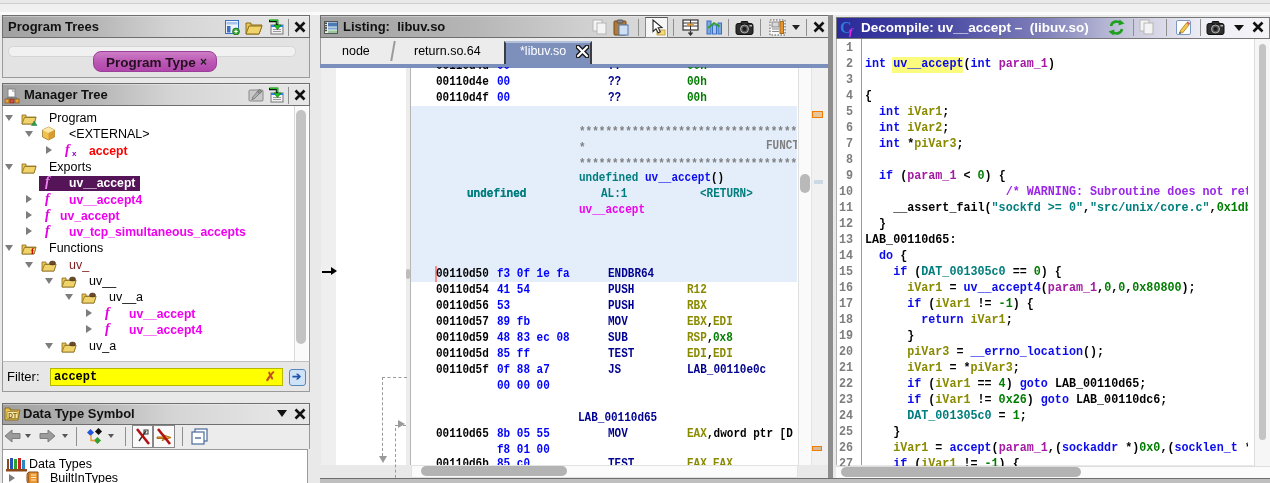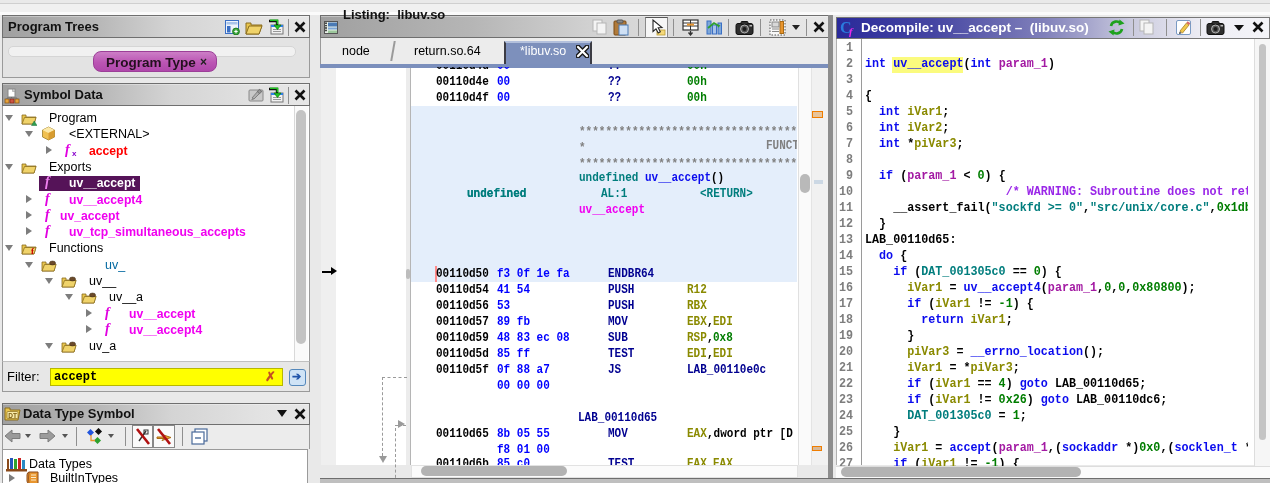--- a/index.html
+++ b/index.html
@@ -44,21 +44,21 @@
 <div class="abs hdr" style="left:2px;top:15px;width:308px;height:23px;"></div>
 <div class="abs hdrtitle" style="left:8px;top:19px;">Program Trees</div>
 <div id="pt-icons"></div>
 <div class="abs" style="left:2px;top:38px;width:308px;height:40px;background:#e3e3e3;border:1px solid #9a9a9a;border-top:none;"></div>
 <div class="abs" style="left:8px;top:46px;width:288px;height:11px;background:#f1f1f1;border:1px solid #d5d5d5;border-radius:5px;"></div>
 <div class="abs" style="left:93px;top:51px;width:124px;height:21px;border-radius:8px;background:linear-gradient(180deg,#cc7ec6 0%,#bb55b4 55%,#b048ab 100%);border:1px solid #9c3f98;"></div>
 <div class="abs" style="left:106px;top:54.5px;font-size:13.5px;font-weight:bold;color:#24101f;">Program Type</div>
 <div class="abs" style="left:200px;top:55px;font-size:12px;font-weight:bold;color:#222;">×</div>
 
 <div class="abs hdr" style="left:2px;top:83px;width:308px;height:23px;"></div>
-<div class="abs hdrtitle" style="left:24px;top:87px;">Symbol Data</div>
+<div class="abs hdrtitle" style="left:24px;top:87px;">Manager Tree</div>
 <div id="st-icons"></div>
 <div class="abs" style="left:2px;top:106px;width:308px;height:255px;background:#fff;border-left:1px solid #9a9a9a;border-right:1px solid #9a9a9a;"></div>
 
 <div class="abs" style="left:5px;top:115px;width:0;height:0;border-top:6px solid #7d7d7d;border-left:4.5px solid transparent;border-right:4.5px solid transparent;"></div>
 <svg class="abs" style="left:21px;top:111px" width="16" height="15" viewBox="0 0 16 15">
     <path d="M1 4 L1 13 L13 13 L15 6 L5 6 L5 4 Z" fill="#e8c54d" stroke="#8a6d1f" stroke-width="0.8"></path>
     <path d="M1 13 L3.5 6.5 L15 6.5 L13 13 Z" fill="#f0d36a" stroke="#8a6d1f" stroke-width="0.8"></path>
     <polygon points="10.5,14.5 16,14.5 13.2,10" fill="#2e9e50" stroke="#1c7038" stroke-width="0.5"></polygon>
   </svg>
 <div class="abs" style="left:49px;top:111px;font-size:12.5px;color:#000;line-height:15px;">Program</div>
@@ -97,21 +97,21 @@
     <path d="M1 13 L3.5 6.5 L15 6.5 L13 13 Z" fill="#f0d36a" stroke="#8a6d1f" stroke-width="0.8"></path>
     <text x="10" y="13" font-size="9" font-weight="bold" fill="#cc0000" font-family="Liberation Serif">f</text>
   </svg>
 <div class="abs" style="left:49px;top:241.4px;font-size:12.5px;color:#000;line-height:15px;">Functions</div>
 <div class="abs" style="left:25px;top:261.70000000000005px;width:0;height:0;border-top:6px solid #7d7d7d;border-left:4.5px solid transparent;border-right:4.5px solid transparent;"></div>
 <svg class="abs" style="left:41px;top:257.70000000000005px" width="16" height="15" viewBox="0 0 16 15">
     <path d="M1 4 L1 13 L13 13 L15 6 L5 6 L5 4 Z" fill="#e8c54d" stroke="#8a6d1f" stroke-width="0.8"></path>
     <path d="M1 13 L3.5 6.5 L15 6.5 L13 13 Z" fill="#f0d36a" stroke="#8a6d1f" stroke-width="0.8"></path>
     <ellipse cx="11.5" cy="5" rx="3" ry="2" fill="#6b4a2a" stroke="#3f2a12" stroke-width="0.5"></ellipse>
   </svg>
-<div class="abs" style="left:69px;top:257.70000000000005px;font-size:12.5px;color:#0369a1;line-height:15px;margin-left:36px;">uv_</div>
+<div class="abs" style="left:69px;top:257.70000000000005px;font-size:12.5px;color:#7f1d1d;line-height:15px;">uv_</div>
 <div class="abs" style="left:45px;top:278px;width:0;height:0;border-top:6px solid #7d7d7d;border-left:4.5px solid transparent;border-right:4.5px solid transparent;"></div>
 <svg class="abs" style="left:61px;top:274px" width="16" height="15" viewBox="0 0 16 15">
     <path d="M1 4 L1 13 L13 13 L15 6 L5 6 L5 4 Z" fill="#e8c54d" stroke="#8a6d1f" stroke-width="0.8"></path>
     <path d="M1 13 L3.5 6.5 L15 6.5 L13 13 Z" fill="#f0d36a" stroke="#8a6d1f" stroke-width="0.8"></path>
     <ellipse cx="11.5" cy="5" rx="3" ry="2" fill="#6b4a2a" stroke="#3f2a12" stroke-width="0.5"></ellipse>
   </svg>
 <div class="abs" style="left:89px;top:274px;font-size:12.5px;color:#000;line-height:15px;">uv__</div>
 <div class="abs" style="left:65px;top:294.3px;width:0;height:0;border-top:6px solid #7d7d7d;border-left:4.5px solid transparent;border-right:4.5px solid transparent;"></div>
 <svg class="abs" style="left:81px;top:290.3px" width="16" height="15" viewBox="0 0 16 15">
     <path d="M1 4 L1 13 L13 13 L15 6 L5 6 L5 4 Z" fill="#e8c54d" stroke="#8a6d1f" stroke-width="0.8"></path>
@@ -146,21 +146,21 @@
 
 <div class="abs hdr" style="left:2px;top:403px;width:308px;height:22px;"></div>
 <div class="abs hdrtitle" style="left:23px;top:406px;">Data Type Symbol</div>
 <div id="dtm-icons"></div>
 <div class="abs" style="left:2px;top:425px;width:308px;height:24px;background:#ececec;border-left:1px solid #9a9a9a;border-right:1px solid #9a9a9a;"></div>
 <div id="dtm-toolbar"></div>
 <div class="abs" style="left:2px;top:449px;width:306px;height:34px;background:#fff;border:1px solid #9a9a9a;border-bottom:none;"></div>
 <div id="dtm-tree"></div>
 
 <div class="abs hdr" style="left:320px;top:15px;width:513px;height:23px;"></div>
-<div class="abs hdrtitle" style="left:343px;top:7px;">Listing:&nbsp; libuv.so</div>
+<div class="abs hdrtitle" style="left:343px;top:19px;">Listing:&nbsp; libuv.so</div>
 <div id="lst-hdricons"></div>
 
 <div class="abs" style="left:320px;top:38px;width:513px;height:26px;background:#ececec;border-left:1px solid #9a9a9a;border-right:1px solid #9a9a9a;"></div>
 <div class="abs" style="left:342px;top:44px;font-size:12.5px;color:#000;">node</div>
 <div class="abs" style="left:392px;top:41px;width:2px;height:20px;background:#9a9a9a;transform:skewX(-10deg);"></div>
 <div class="abs" style="left:414px;top:44px;font-size:12.5px;color:#000;">return.so.64</div>
 <div class="abs" style="left:504px;top:41px;width:88px;height:23px;background:#7d90bc;border-left:2px solid #3c3c44;border-right:2px solid #3c3c44;border-top:2px solid #b3c0dc;"></div>
 <div class="abs" style="left:520px;top:44px;font-size:12.5px;color:#fff;">*libuv.so</div>
 <svg class="abs" style="left:576px;top:45px" width="13" height="13" viewBox="0 0 13 13">
  <path d="M2 2 L11 11 M11 2 L2 11" stroke="#1a1a1a" stroke-width="5" stroke-linecap="round"></path>

